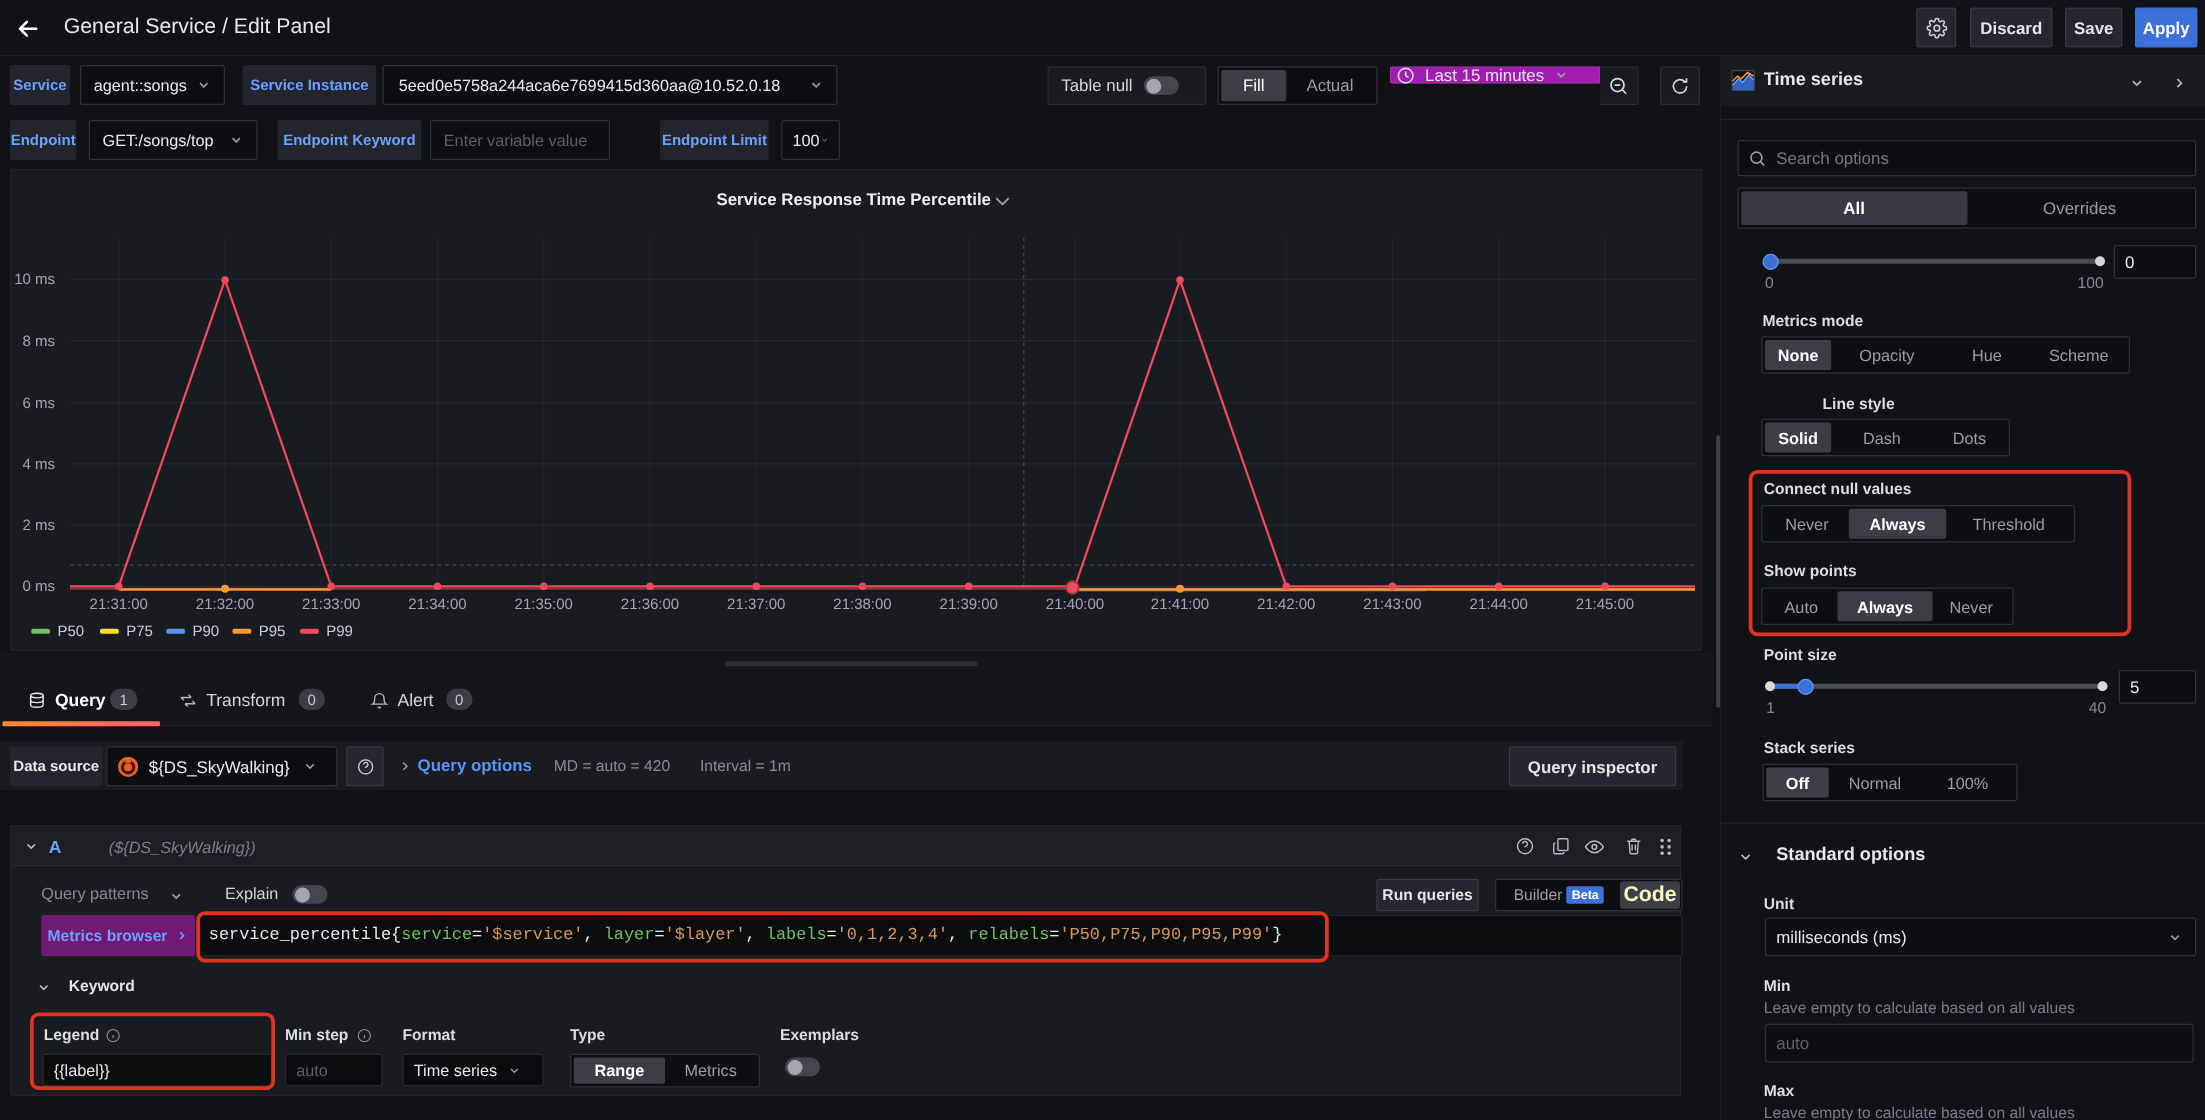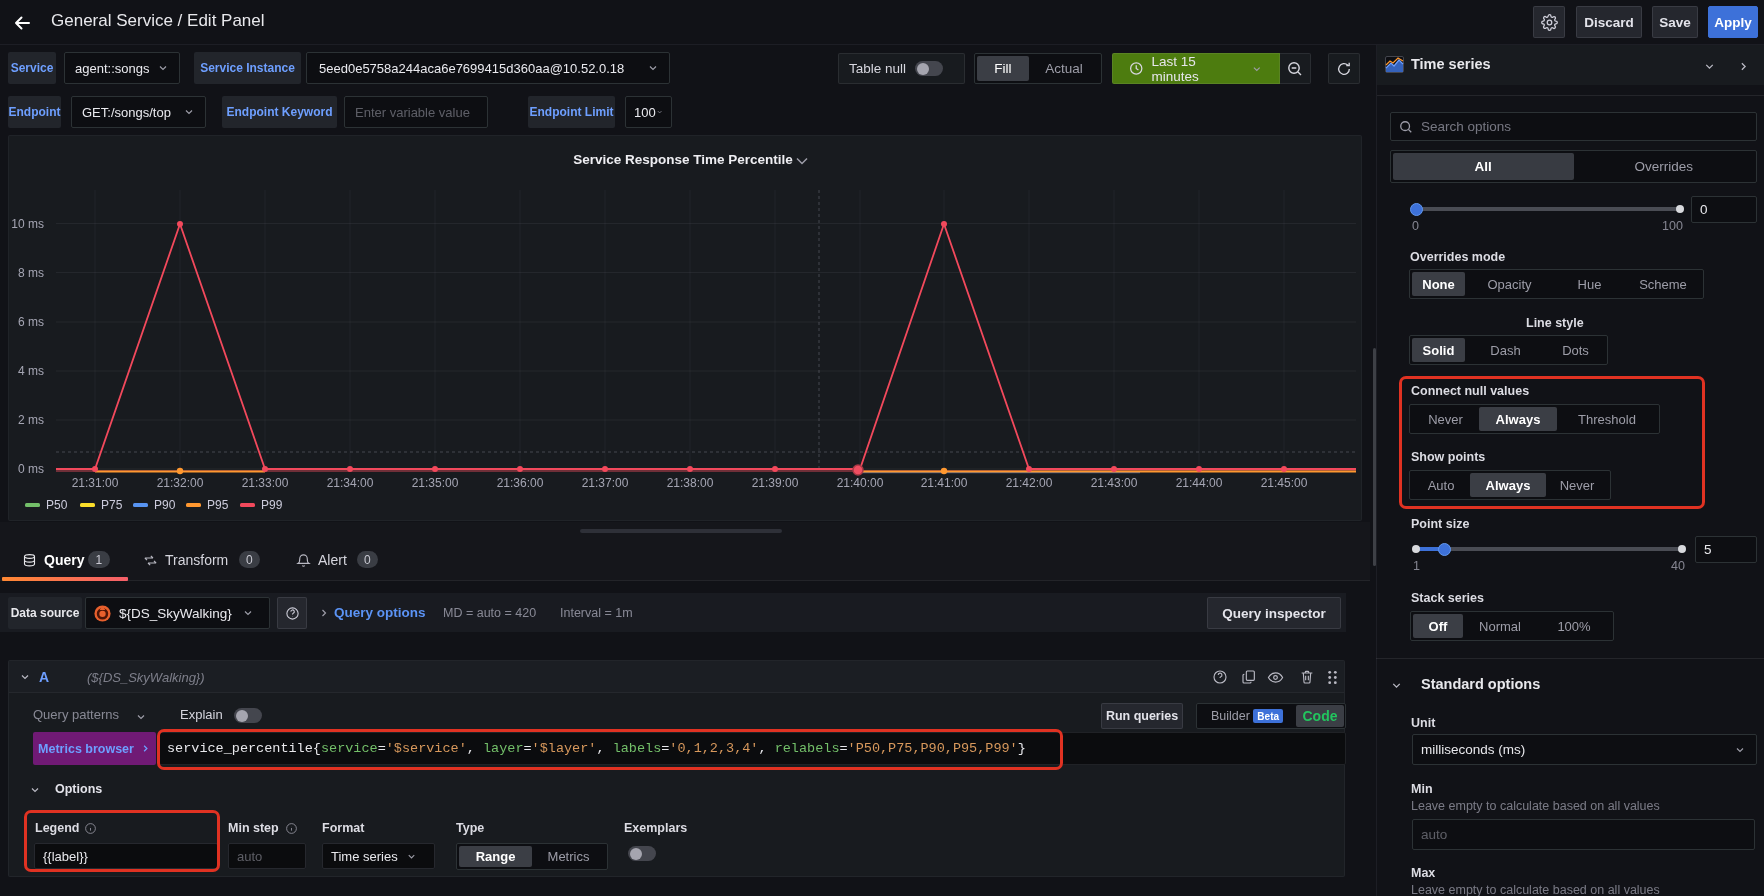--- a/index.html
+++ b/index.html
@@ -64,21 +64,21 @@
 <div class="abs" style="left:838px;top:53px;width:127px;height:31px;background:#181b1f;border:1px solid rgba(204,204,220,0.10);border-radius:2px;display:flex;align-items:center;padding:0 10px;">
   <span style="font-size:13.5px;color:#d7d7df;">Table null</span>
   <span style="margin-left:9px;width:28px;height:15px;background:#44464e;border-radius:8px;position:relative;display:inline-block;">
     <span style="position:absolute;left:2px;top:1.5px;width:12px;height:12px;border-radius:50%;background:#a5a5af;"></span>
   </span>
 </div>
 <div class="abs" style="left:974px;top:53px;width:128px;height:31px;background:#0d0e12;border:1px solid #2c3235;border-radius:2px;display:flex;padding:2px;">
   <span style="flex:1;background:#3b3e45;border-radius:2px;color:#fff;font-weight:400;font-size:13.5px;display:flex;align-items:center;justify-content:center;">Fill</span>
   <span style="flex:1.35;color:#9d9da8;font-size:13.5px;display:flex;align-items:center;justify-content:center;">Actual</span>
 </div>
-<div class="abs" style="left:1112px;top:53px;width:168px;height:31px;background:#4d7c0f;border:1px solid rgba(204,204,220,0.10);border-radius:2px 0 0 2px;display:flex;align-items:center;padding:0 16px;">
+<div class="abs" style="left:1112px;top:53px;width:168px;height:14px;background:#a21caf;border:1px solid rgba(204,204,220,0.10);border-radius:2px 0 0 2px;display:flex;align-items:center;padding:0 4px;">
   <svg width="15" height="15" viewBox="0 0 16 16" fill="none" stroke="#d7d7df" stroke-width="1.4">
       <circle cx="8" cy="8" r="6.2"></circle>
       <path d="M8 4.5 V8 l2.4 1.6"></path>
     </svg>
   <span style="margin-left:8px;font-size:13.5px;font-weight:500;color:#e6e6ec;">Last 15 minutes</span>
   <svg style="margin-left:8px" width="12" height="12" viewBox="0 0 16 16">
       <path d="M4 6 l4 4 4-4" stroke="#9d9da8" stroke-width="1.6" fill="none"></path>
     </svg>
 </div>
 <div class="abs" style="left:1280px;top:53px;width:31px;height:31px;background:#181b1f;border:1px solid rgba(204,204,220,0.10);border-left:none;border-radius:0 2px 2px 0;display:flex;align-items:center;justify-content:center;">
@@ -286,35 +286,35 @@
   <svg class="abs" style="left:126px;top:50px" width="12" height="12" viewBox="0 0 16 16">
       <path d="M4 6 l4 4 4-4" stroke="#9d9da8" stroke-width="1.6" fill="none"></path>
     </svg>
   <span class="abs" style="left:171px;top:46px;font-size:13px;color:#d5d5dd;">Explain</span>
   <span class="abs" style="left:225px;top:47px;width:28px;height:15px;background:#44464e;border-radius:8px;">
     <span style="position:absolute;left:2px;top:1.5px;width:12px;height:12px;border-radius:50%;background:#a5a5af;"></span>
   </span>
   <div class="abs btn" style="left:1092px;top:42px;width:82px;height:26px;font-size:12.5px;text-align:center;">Run queries</div>
   <div class="abs" style="left:1187px;top:42px;width:150px;height:26px;background:#0d0e12;border:1px solid #2c3235;border-radius:2px;display:flex;align-items:center;padding:1px;">
     <span style="flex:1;display:flex;align-items:center;justify-content:center;color:#9d9da8;font-size:12.5px;">Builder&nbsp;<span style="background:#3d71d9;color:#fff;font-size:10px;font-weight:700;border-radius:2px;padding:1.5px 4px;">Beta</span></span>
-    <span style="width:48px;height:100%;background:#3b3e45;border-radius:2px;display:flex;align-items:center;justify-content:center;font-size:14px;font-weight:700;color:#22c55e;">Code</span>
+    <span style="width:48px;height:100%;background:#3b3e45;border-radius:2px;display:flex;align-items:center;justify-content:center;font-size:17px;font-weight:700;color:#fef9c3;">Code</span>
   </div>
 
   <div class="abs" style="left:24px;top:71px;width:123px;height:33px;background:#701a75;border-radius:2px;display:flex;align-items:center;justify-content:center;">
     <span style="font-size:12.5px;font-weight:700;color:#6e9fff;">Metrics browser</span>
     <svg style="margin-left:6px" width="11" height="11" viewBox="0 0 16 16">
         <path d="M6 4 l4 4 -4 4" stroke="#6e9fff" stroke-width="1.8" fill="none"></path>
       </svg>
   </div>
   <div class="abs" style="left:149px;top:71px;width:1188px;height:33px;background:#0b0c0e;border:1px solid #202226;border-radius:2px;display:flex;align-items:center;padding:0 8px;font-family:'Liberation Mono',monospace;font-size:13.5px;color:#e8e8ec;white-space:pre;">service_percentile{<span style="color:#73bf69">service</span>=<span style="color:#d7985c">'$service'</span>, <span style="color:#73bf69">layer</span>=<span style="color:#d7985c">'$layer'</span>, <span style="color:#73bf69">labels</span>=<span style="color:#d7985c">'0,1,2,3,4'</span>, <span style="color:#73bf69">relabels</span>=<span style="color:#d7985c">'P50,P75,P90,P95,P99'</span>}</div>
 
   <svg class="abs" style="left:20px;top:123px" width="12" height="12" viewBox="0 0 16 16">
       <path d="M4 6 l4 4 4-4" stroke="#b9b9c3" stroke-width="1.6" fill="none"></path>
     </svg>
-  <span class="abs" style="left:46px;top:121px;font-size:12.5px;font-weight:700;color:#e3e3ea;">Options</span>
+  <span class="abs" style="left:46px;top:121px;font-size:12.5px;font-weight:700;color:#e3e3ea;">Keyword</span>
 
   <span class="abs lbl" style="left:26px;top:160px;">Legend</span>
   <svg class="abs" style="left:75px;top:161px" width="13" height="13" viewBox="0 0 24 24" fill="none" stroke="#8e8e99" stroke-width="1.7">
       <circle cx="12" cy="12" r="9"></circle>
       <path d="M12 11 v5 M12 7.6 v.2"></path>
     </svg>
   <div class="abs" style="left:25px;top:182px;width:184px;height:26px;background:#0b0c0e;border:1px solid #26282e;border-radius:2px;display:flex;align-items:center;padding:0 8px;font-size:13px;color:#e8e8ec;">{{label}}</div>
 
   <span class="abs lbl" style="left:219px;top:160px;">Min step</span>
   <svg class="abs" style="left:276px;top:161px" width="13" height="13" viewBox="0 0 24 24" fill="none" stroke="#8e8e99" stroke-width="1.7">
@@ -377,29 +377,29 @@
   <span style="flex:1;color:#9d9da8;font-size:13.5px;display:flex;align-items:center;justify-content:center;">Overrides</span>
 </div>
 
 <div class="abs" style="left:1416px;top:207px;width:264px;height:4px;background:#4a4c54;border-radius:2px;"></div>
 <div class="abs" style="left:1676px;top:205px;width:8px;height:8px;border-radius:50%;background:#d8d9dd;"></div>
 <div class="abs" style="left:1410px;top:203px;width:13px;height:13px;border-radius:50%;background:#3d71d9;border:1.5px solid #6298f0;"></div>
 <div class="abs box" style="left:1691px;top:196px;width:66px;height:27px;display:flex;align-items:center;padding:0 8px;font-size:13.5px;color:#e8e8ec;">0</div>
 <span class="abs sub" style="left:1412px;top:219px;font-size:12.5px;">0</span>
 <span class="abs sub" style="left:1662px;top:219px;font-size:12.5px;">100</span>
 
-<span class="abs lbl" style="left:1410px;top:250px;">Overrides mode</span>
+<span class="abs lbl" style="left:1410px;top:250px;">Metrics mode</span>
 <div class="abs radio" style="left:1409px;top:269px;height:30px;padding:2px;">
   <span class="on" style="width:53px;">None</span>
   <span style="width:89px;">Opacity</span>
   <span style="width:71px;">Hue</span>
   <span style="width:76px;">Scheme</span>
 </div>
 
-<span class="abs lbl" style="left:1478px;top:316px;padding-left:48px;">Line style</span>
+<span class="abs lbl" style="left:1410px;top:316px;padding-left:48px;">Line style</span>
 <div class="abs radio" style="left:1409px;top:335px;height:30px;padding:2px;">
   <span class="on" style="width:53px;">Solid</span>
   <span style="width:81px;">Dash</span>
   <span style="width:59px;">Dots</span>
 </div>
 
 <span class="abs lbl" style="left:1411px;top:384px;">Connect null values</span>
 <div class="abs radio" style="left:1409px;top:404px;height:30px;padding:2px;">
   <span style="width:67px;">Never</span>
   <span class="on" style="width:78px;">Always</span>

